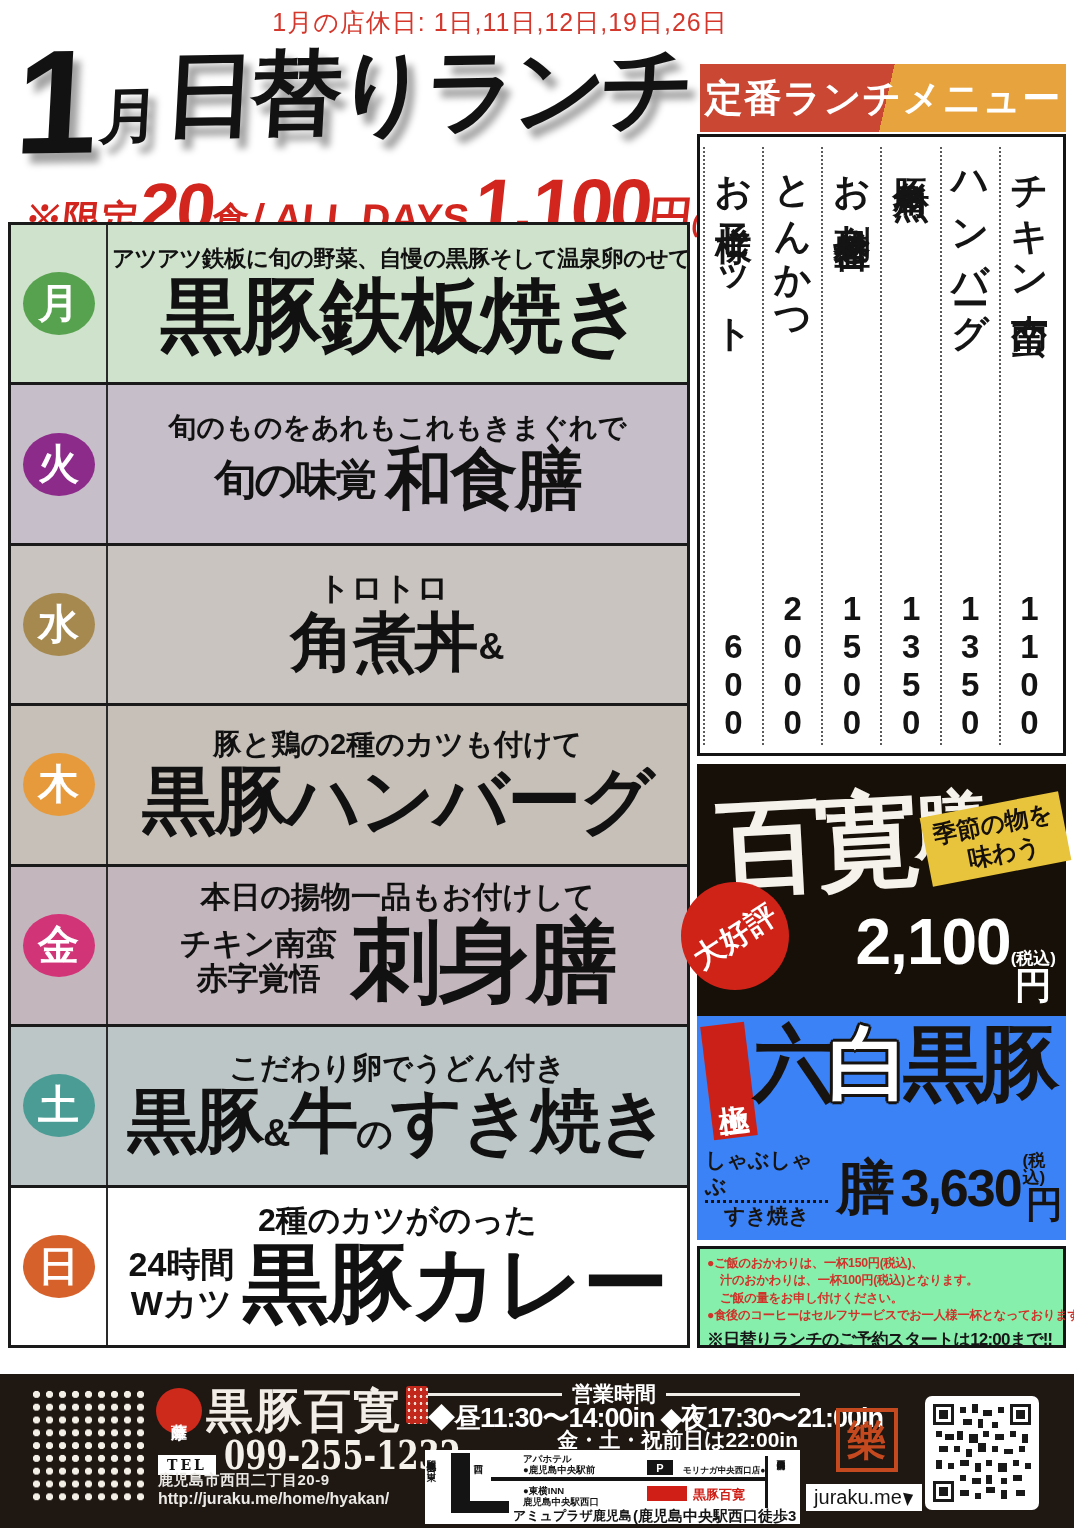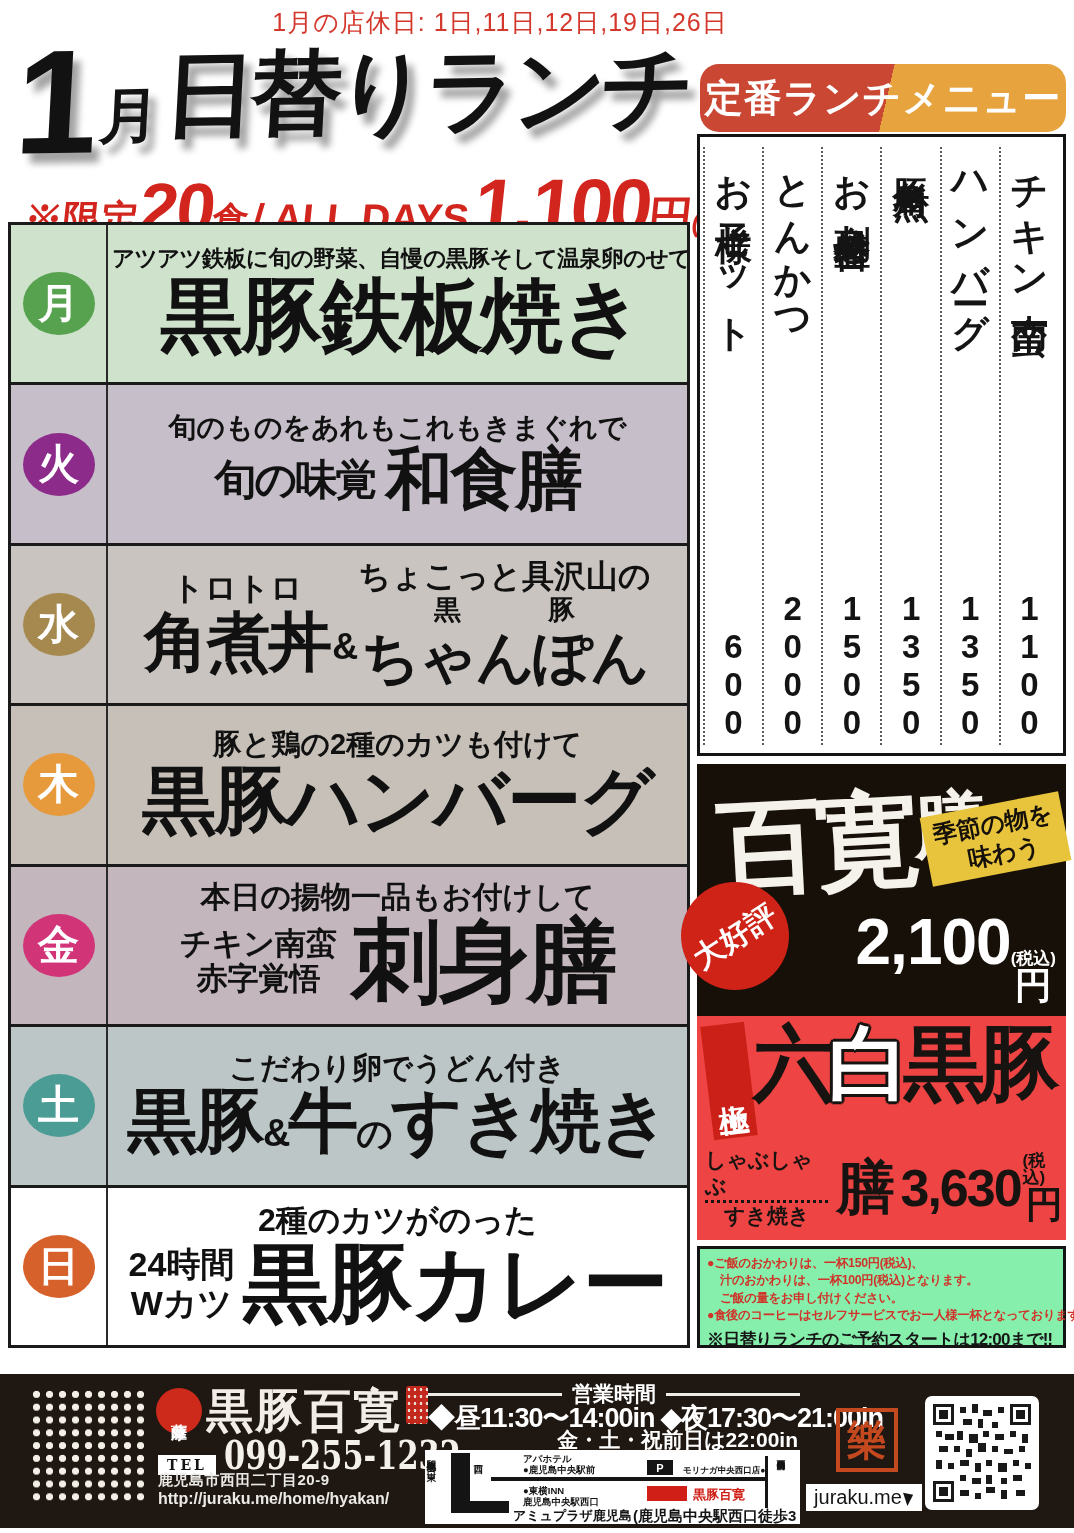--- a/index.html
+++ b/index.html
@@ -38,21 +38,21 @@
   .wcontent{flex:1;display:flex;flex-direction:column;align-items:center;justify-content:center;
     padding:2px 4px;line-height:1.08;}
   .wsub{font-weight:900;color:#111;white-space:nowrap;}
   .wmain{font-weight:900;color:#111;white-space:nowrap;letter-spacing:-2px;}
   .hrow{display:flex;align-items:center;justify-content:center;}
   .vstack{display:flex;flex-direction:column;align-items:center;justify-content:center;line-height:1.12;}
 
   
   #std-header{left:700px;top:64px;width:366px;height:68px;color:#fff;font-size:38px;font-weight:900;
     display:flex;align-items:center;justify-content:center;letter-spacing:1px;
-    background:linear-gradient(103deg,#c94733 51%,#e6a33e 51%);border-radius:19px;}
+    background:linear-gradient(103deg,#c94733 51%,#e6a33e 51%);}
   #std-box{left:697px;top:134px;width:369px;height:622px;background:#fff;border:3px solid #141414;
     box-sizing:border-box;display:flex;flex-direction:row-reverse;padding:10px 5px 8px 3px;}
   .mcol{flex:1;display:flex;flex-direction:column;justify-content:space-between;align-items:center;
     border-left:2px dotted #5a5a5a;padding:2px 0 2px;}
   .mname{writing-mode:vertical-rl;text-orientation:upright;font-size:37px;font-weight:900;
     letter-spacing:3px;line-height:1;color:#141414;}
   .mprice{writing-mode:vertical-rl;text-orientation:upright;font-size:33px;font-weight:900;
     letter-spacing:1px;line-height:1;color:#141414;}
 
   
@@ -67,21 +67,21 @@
   #hyaku-badge{position:absolute;left:-16px;top:118px;width:108px;height:108px;border-radius:50%;
     background:#cf2318;display:flex;align-items:center;justify-content:center;}
   #hyaku-badge span{color:#fff;font-size:30px;font-weight:900;transform:rotate(-33deg);letter-spacing:1px;}
   #hyaku-price{position:absolute;right:10px;bottom:12px;display:flex;align-items:baseline;color:#fff;}
   #hyaku-price .hp{font-size:64px;font-weight:900;letter-spacing:-1px;line-height:1;}
   .tax-stack{display:inline-flex;flex-direction:column;align-items:center;line-height:1;}
   .tax-stack .tx{font-size:17px;font-weight:900;}
   .tax-stack .yn{font-size:37px;font-weight:900;}
 
   
-  #roppaku{left:697px;top:1016px;width:369px;height:224px;background:#ef4444;}
+  #roppaku{left:697px;top:1016px;width:369px;height:224px;background:#3b82f6;}
   #rop-tag{position:absolute;left:10px;top:8px;width:44px;height:114px;background:#cb2017;
     transform:rotate(-7deg);display:flex;align-items:center;justify-content:center;}
   #rop-tag span{writing-mode:vertical-rl;text-orientation:upright;color:#fff;font-size:30px;
     font-weight:700;font-family:"DejaVu Serif",serif;line-height:1;}
   #rop-name{position:absolute;left:56px;top:0px;font-family:"DejaVu Serif",serif;font-weight:900;
     font-size:82px;letter-spacing:-7px;color:#171310;white-space:nowrap;line-height:1.15;}
   #rop-name .white{color:#fff;text-shadow:3px 0 0 #171310,-3px 0 0 #171310,0 3px 0 #171310,
     0 -3px 0 #171310,2px 2px 0 #171310,-2px -2px 0 #171310,2px -2px 0 #171310,-2px 2px 0 #171310;}
   #rop-bottom{position:absolute;left:8px;bottom:12px;display:flex;align-items:center;color:#171310;}
   #rop-bottom .subs{display:flex;flex-direction:column;align-items:center;line-height:1.2;margin-right:8px;}
@@ -205,25 +205,20 @@
       <div class="daycell">
         <div class="daycircle" style="background: rgb(165, 137, 79);">水</div>
       </div>
       <div class="wcontent">
         <div class="hrow">
           <div class="vstack" style="margin-right:2px;">
             <span class="wsub" style="font-size:32px;">トロトロ</span>
             <span class="wmain" style="font-size:64px;">角煮丼</span>
           </div>
           <span class="wmain" style="font-size:36px;margin:46px 2px 0 0;">&amp;</span>
-          <div class="vstack">
-            <span class="wsub" style="font-size:32px;">ちょこっと具沢山の</span>
-            <span class="wsub" style="font-size:27px;letter-spacing:30px;margin-left:30px;">黒　豚</span>
-            <span class="wmain" style="font-size:58px;">ちゃんぽん</span>
-          </div>
         </div>
       </div>
     </div>
 
     <div class="wrow" style="background: rgb(198, 192, 185);">
       <div class="daycell">
         <div class="daycircle" style="background: rgb(230, 154, 59);">木</div>
       </div>
       <div class="wcontent">
         <div class="wsub" style="font-size:29px;">豚と鶏の2種のカツも付けて</div>

